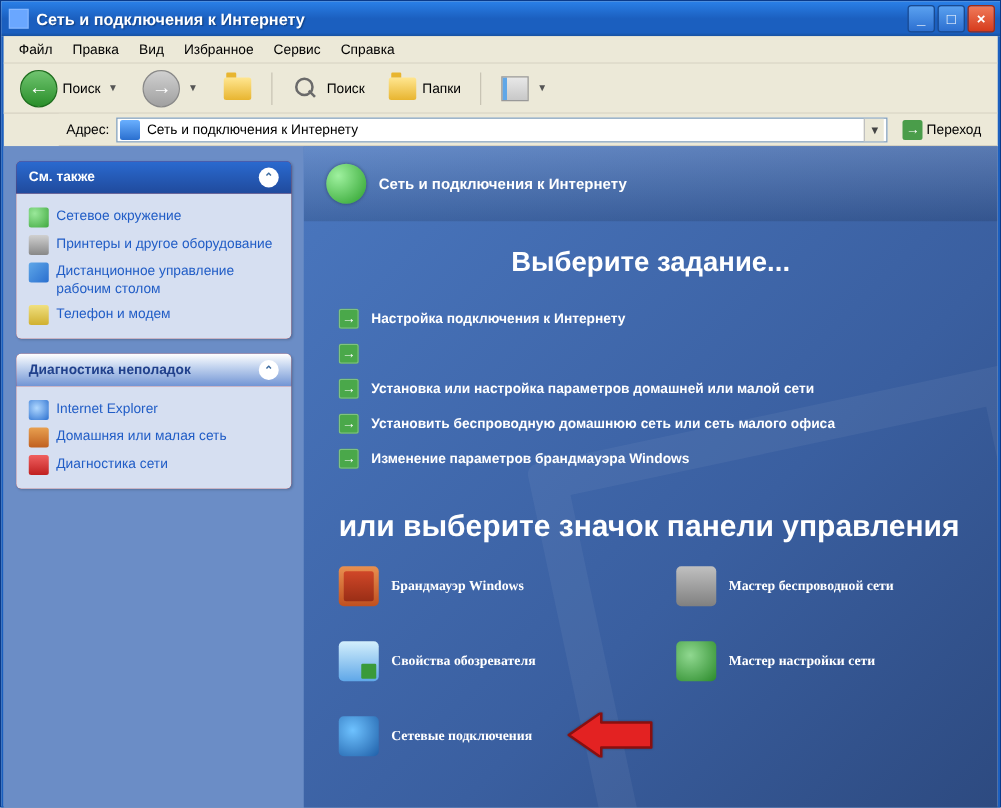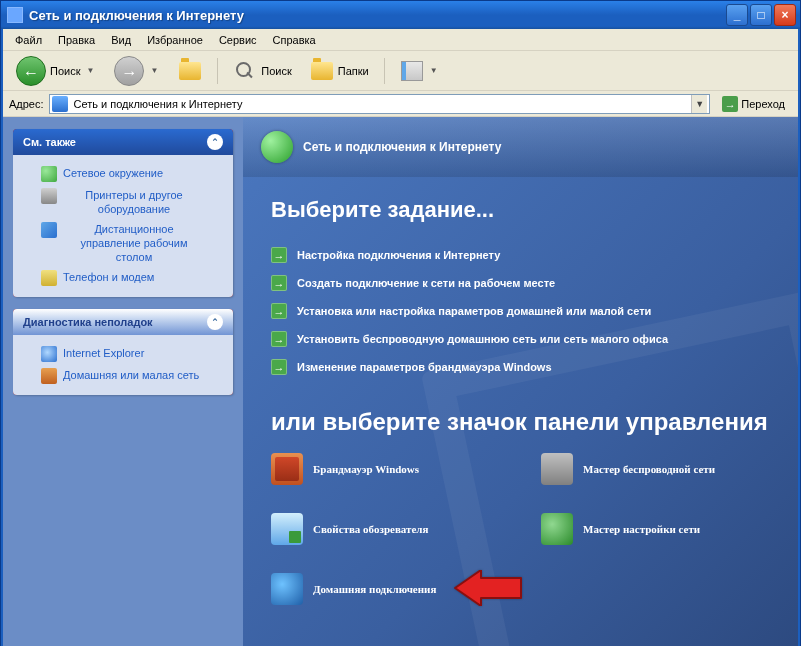--- a/index.html
+++ b/index.html
@@ -29,56 +29,56 @@
   .sep { width:1px; height:26px; background:#c8c4b4; margin:0 4px; }
   .ticon { width:24px; height:24px; display:flex; align-items:center; justify-content:center; }
   .folder-icon { background:linear-gradient(to bottom,#ffe690,#e8b530); border-radius:2px; width:22px; height:18px; position:relative; }
   .folder-icon::before{content:""; position:absolute; top:-4px; left:2px; width:8px; height:4px; background:#e8b530; border-radius:1px 1px 0 0;}
   .search-icon { position:relative; width:22px; height:22px;}
   .search-icon::before{content:""; position:absolute; width:11px; height:11px; border:2px solid #6a6a6a; border-radius:50%; left:2px; top:2px;}
   .search-icon::after{content:""; position:absolute; width:7px; height:2px; background:#6a6a6a; transform:rotate(45deg); left:12px; top:14px;}
   .views-icon { width:22px; height:20px; background:linear-gradient(to right,#5fa7e8 4px,transparent 4px),linear-gradient(to bottom,#e8e8e8,#c8c8c8); border:1px solid #999;}
 
   
-  .addrrow { height:26px; background:#f0efe6; border-bottom:1px solid #d6d2c2; display:flex; align-items:center; padding:0 6px; gap:5px; font-size:11px; }
+  .addrrow { height:26px; background:#f0efe6; border-bottom:1px solid #d6d2c2; display:flex; align-items:center; padding:0 6px; gap:5px; font-size:11px;margin-left:44px; }
   .addrrow .lbl { color:#000; }
   .addrinput { flex:1; height:20px; border:1px solid #7f9db9; background:#fff; display:flex; align-items:center; padding:0 2px; }
   .addrinput .ico { width:16px; height:16px; background:linear-gradient(to bottom,#6ab0ff,#2a6fcf); border-radius:2px; margin-right:4px;}
   .addrinput .txt { flex:1; font-size:11px; border:none; outline:none; background:transparent; }
   .addrinput .ddarr { width:16px; text-align:center; background:#ece9d8; border-left:1px solid #c0c0c0; font-size:9px; color:#444; line-height:18px; cursor:pointer;}
   .gobtn { display:flex; align-items:center; gap:3px; padding:2px 6px; border:1px solid transparent; border-radius:3px; cursor:pointer;}
   .go-icon { width:16px; height:16px; background:#4a9d4a; color:#fff; display:flex; align-items:center; justify-content:center; border-radius:2px; font-size:11px;}
 
   
   .content { display:flex; height:calc(646px - 28px - 22px - 40px - 26px); background:#6b8dc6;}
   
   
   .leftpanel { width:240px; padding:12px 10px; background:#6b8dc6; display:flex; flex-direction:column; gap:12px; }
-  .taskbox { background:#b91c1c; border-radius:4px 4px 4px 4px; box-shadow:1px 1px 2px rgba(0,0,0,.2);text-align:center; }
+  .taskbox { background:#b91c1c; border-radius:4px 4px 4px 4px; box-shadow:1px 1px 2px rgba(0,0,0,.2); }
   .taskhdr { background:linear-gradient(to bottom,#fff,#c3d4ef 40%,#7194d4); color:#21418c; font-weight:bold; padding:5px 10px; border-radius:4px 4px 0 0; display:flex; align-items:center; justify-content:space-between; font-size:11px;}
   .taskhdr.dark { background:linear-gradient(to bottom,#2a6ad0,#204a9c); color:#fff;}
   .taskhdr .chev { width:16px; height:16px; border-radius:50%; background:#fff; color:#3a6a9f; display:flex; align-items:center;justify-content:center; font-size:9px;}
-  .taskbody { padding:8px 28px; background:#d6dff1; border-radius:0 0 4px 4px;}
+  .taskbody { padding:8px 10px; background:#d6dff1; border-radius:0 0 4px 4px;}
   .tasklink { display:flex; align-items:flex-start; gap:6px; padding:3px 0; color:#215dc6; cursor:pointer; font-size:11px; line-height:14px;}
   .mini-icon { width:16px; height:16px; flex-shrink:0; border-radius:2px; }
   .i-net { background:radial-gradient(circle at 30% 30%,#9ae89a,#3fa83f);}
   .i-printer { background:linear-gradient(to bottom,#d0d0d0,#888);}
   .i-remote { background:linear-gradient(135deg,#5fa7e8,#2a6fcf);}
   .i-phone { background:linear-gradient(to bottom,#f0e080,#d0b030);}
   .i-home { background:linear-gradient(to bottom,#e8a050,#c06020);}
   .i-ie { background:radial-gradient(circle at 40% 40%,#b0d8ff,#2a6fcf);}
   .i-diag { background:linear-gradient(to bottom,#f06060,#c02020);}
 
   
   .mainarea { flex:1; background:linear-gradient(135deg,#4a77bf 0%,#3a5fa0 60%, #2d4a80 100%); position:relative; overflow:hidden;}
   .mainarea::after{content:""; position:absolute; right:-60px; bottom:-80px; width:340px; height:340px; border:30px solid rgba(255,255,255,0.05); border-radius:8px; transform:rotate(-12deg);}
   .main-hdr { display:flex; align-items:center; gap:10px; padding:14px 18px; background:linear-gradient(to bottom,rgba(255,255,255,.15),rgba(0,0,0,.12)); color:#fff; font-weight:bold; font-size:12px;}
   .main-hdr .big-icon{ width:32px; height:32px; border-radius:50%; background:radial-gradient(circle at 30% 30%,#9ff19f,#2a9f2a); box-shadow:0 0 3px rgba(0,0,0,.4);}
   .main-body { padding:20px 28px; color:#fff; position:relative; z-index:1;}
-  .main-body h1 { font-size:22px; margin:0 0 18px 0; font-weight:bold;}
+  .main-body h1 { font-size:22px; margin:0 0 18px 0; font-weight:bold;text-align:center;}
   .main-body h2 { font-size:24px; margin:28px 0 18px 0; font-weight:bold; line-height:26px;}
   .taskline { display:flex; align-items:center; gap:10px; padding:6px 0; font-size:11px; font-weight:bold; cursor:pointer;}
   .arrow-ico { width:16px; height:16px; background:#4aa84a; display:flex; align-items:center; justify-content:center; color:#fff; font-size:11px; border-radius:2px; box-shadow:inset 0 0 0 1px rgba(255,255,255,.3);}
   .cpicons { display:flex; flex-wrap:wrap; gap:28px 50px; margin-top:6px;font-family:Liberation Serif, serif;}
   .cpicon { display:flex; align-items:center; gap:10px; font-size:11px; font-weight:bold; cursor:pointer; width:220px;}
   .cpicon .ic { width:32px; height:32px; flex-shrink:0; border-radius:4px;}
   .ic-fw { background:linear-gradient(to bottom,#e89050,#c05020); position:relative;}
   .ic-fw::after{content:""; position:absolute; inset:4px; background:linear-gradient(to bottom,#d04728,#9a2e16); border-radius:2px;}
   .ic-wiz { background:linear-gradient(to bottom,#c0c0c0,#808080);}
   .ic-netset { background:radial-gradient(circle at 35% 35%,#90d890,#2a8a2a);}
@@ -206,38 +206,41 @@
           </div>
           <div class="taskbody">
             <div class="tasklink">
                 <div class="mini-icon i-ie"></div>
                 <span>Internet Explorer</span>
               </div>
             <div class="tasklink">
                 <div class="mini-icon i-home"></div>
                 <span>Домашняя или малая сеть</span>
               </div>
+            <div class="tasklink">
+                <div class="mini-icon i-diag"></div>
+                <span>Диагностика сети</span>
+              </div>
           </div>
         </div>
       </div>
 
       <div class="mainarea">
         <div class="main-hdr">
           <div class="big-icon"></div>
           <span>Сеть и подключения к Интернету</span>
         </div>
         <div class="main-body">
           <h1>Выберите задание...</h1>
           <div class="taskline">
               <div class="arrow-ico">→</div>
               <span>Настройка подключения к Интернету</span>
             </div>
           <div class="taskline">
               <div class="arrow-ico">→</div>
-              <span>Создать подключение к сети на рабочем месте</span>
             </div>
           <div class="taskline">
               <div class="arrow-ico">→</div>
               <span>Установка или настройка параметров домашней или малой сети</span>
             </div>
           <div class="taskline">
               <div class="arrow-ico">→</div>
               <span>Установить беспроводную домашнюю сеть или сеть малого офиса</span>
             </div>
           <div class="taskline">
@@ -258,21 +261,21 @@
             <div class="cpicon">
                 <div class="ic ic-inet"></div>
                 <span>Свойства обозревателя</span>
               </div>
             <div class="cpicon">
                 <div class="ic ic-netset"></div>
                 <span>Мастер настройки сети</span>
               </div>
             <div class="cpicon">
                 <div class="ic ic-netconn"></div>
-                <span>Домашняя подключения</span>
+                <span>Сетевые подключения</span>
               </div>
 
             <div class="red-arrow" style="left:182px; top:117px;">
               <svg width="70" height="36" viewBox="0 0 70 36">
                 <path d="M 68 8 L 68 28 L 28 28 L 28 36 L 2 18 L 28 0 L 28 8 Z" fill="#e32222" stroke="#8a0f0f" stroke-width="2" stroke-linejoin="round"></path>
               </svg>
             </div>
           </div>
         </div>
       </div>

